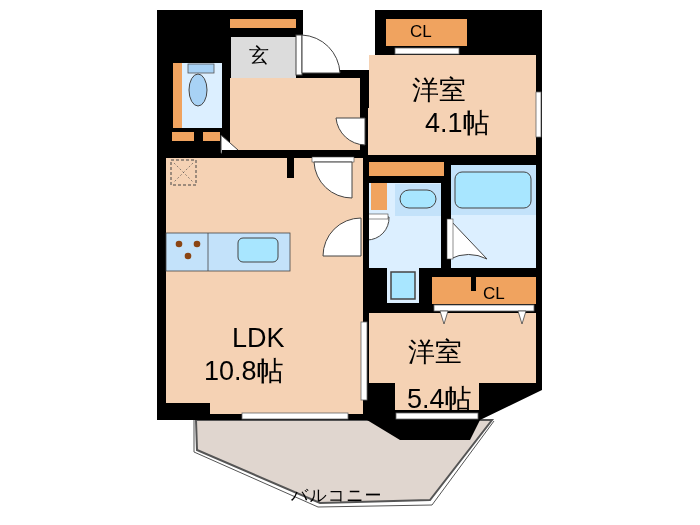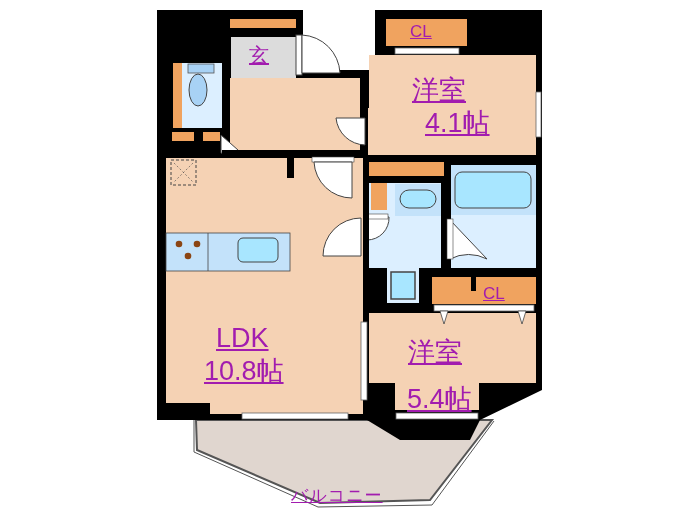--- a/index.html
+++ b/index.html
@@ -1,19 +1,19 @@
 <!DOCTYPE html>
 <html><head>
 <meta charset="utf-8">
 <style>
   html, body { margin:0; padding:0; background:#ffffff; }
   body { width:700px; height:525px; position:relative; overflow:hidden;
          font-family:"Liberation Sans","DejaVu Sans",sans-serif; }
   #plan { position:absolute; left:0; top:0; width:700px; height:525px; }
-  .lbl { position:absolute; color:#a21caf; text-align:center; line-height:1.1; white-space:nowrap;text-decoration:underline; }
+  .lbl { position:absolute; color:#000000; text-align:center; line-height:1.1; white-space:nowrap; }
   .room-big { font-size:27px; }
   .cl { font-size:17px; }
   .genkan { font-size:20px; }
   .balc { font-size:17px; letter-spacing:1px; }
 </style>
 </head>
 <body>
 
 <svg id="plan" viewBox="0 0 700 525" xmlns="http://www.w3.org/2000/svg">
 
@@ -104,19 +104,19 @@
 </svg>
 
 <div class="lbl genkan" style="left:249px;top:44px;">玄</div>
 
 <div class="lbl cl" style="left:410px;top:23px;">CL</div>
 <div class="lbl room-big" style="left:412px;top:76px;">洋室</div>
 <div class="lbl room-big" style="left:413px;top:109px;margin-left:12px;">4.1帖</div>
 
 <div class="lbl cl" style="left:483px;top:285px;">CL</div>
 
-<div class="lbl room-big" style="left:216px;top:324px;">LDK</div>
+<div class="lbl room-big" style="left:232px;top:324px;">LDK</div>
 <div class="lbl room-big" style="left:204px;top:357px;">10.8帖</div>
 
 <div class="lbl room-big" style="left:408px;top:338px;">洋室</div>
 <div class="lbl room-big" style="left:407px;top:385px;">5.4帖</div>
 
 <div class="lbl balc" style="left:291px;top:487px;">バルコニー</div>
 
 </body></html>

